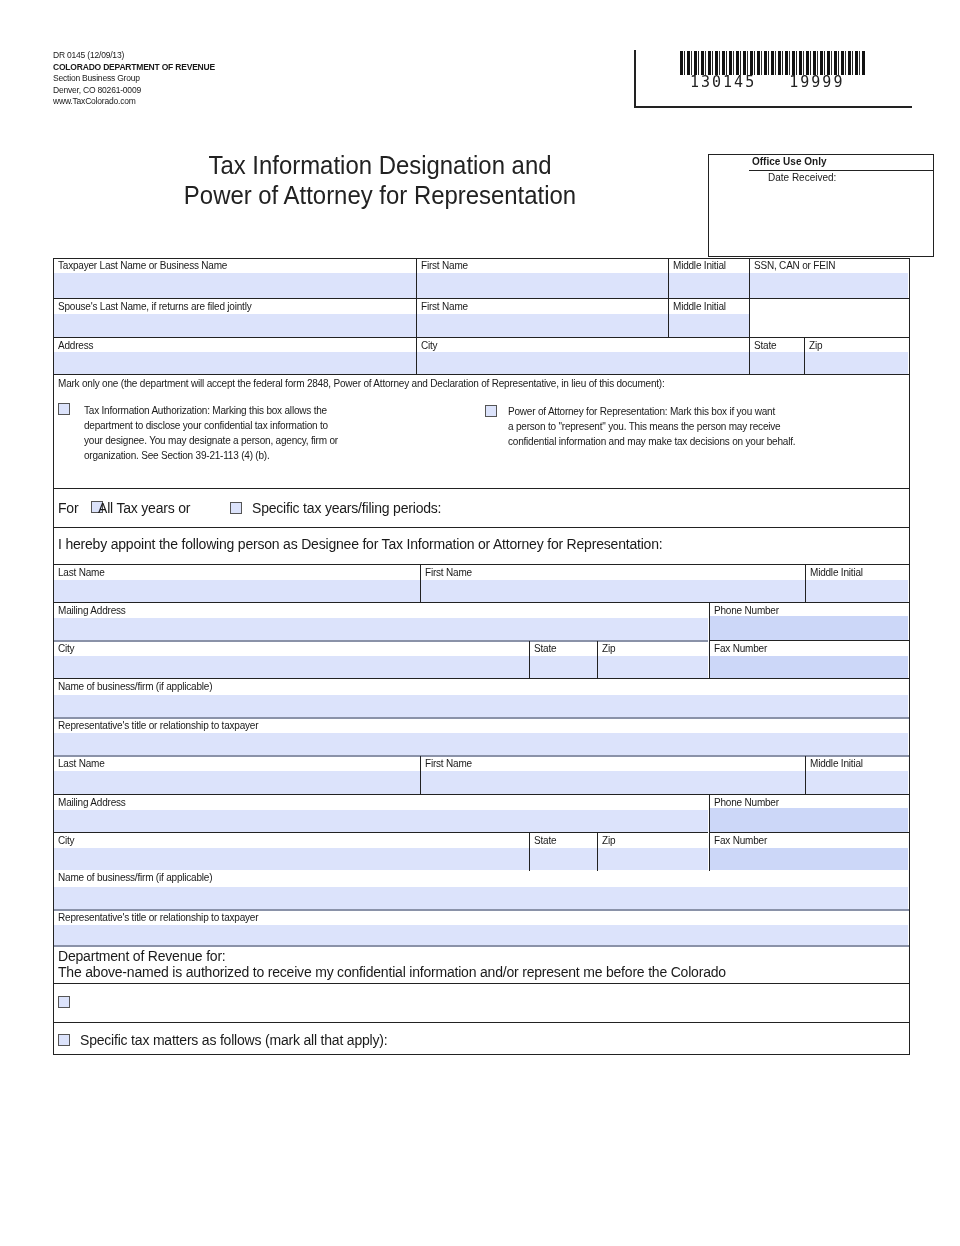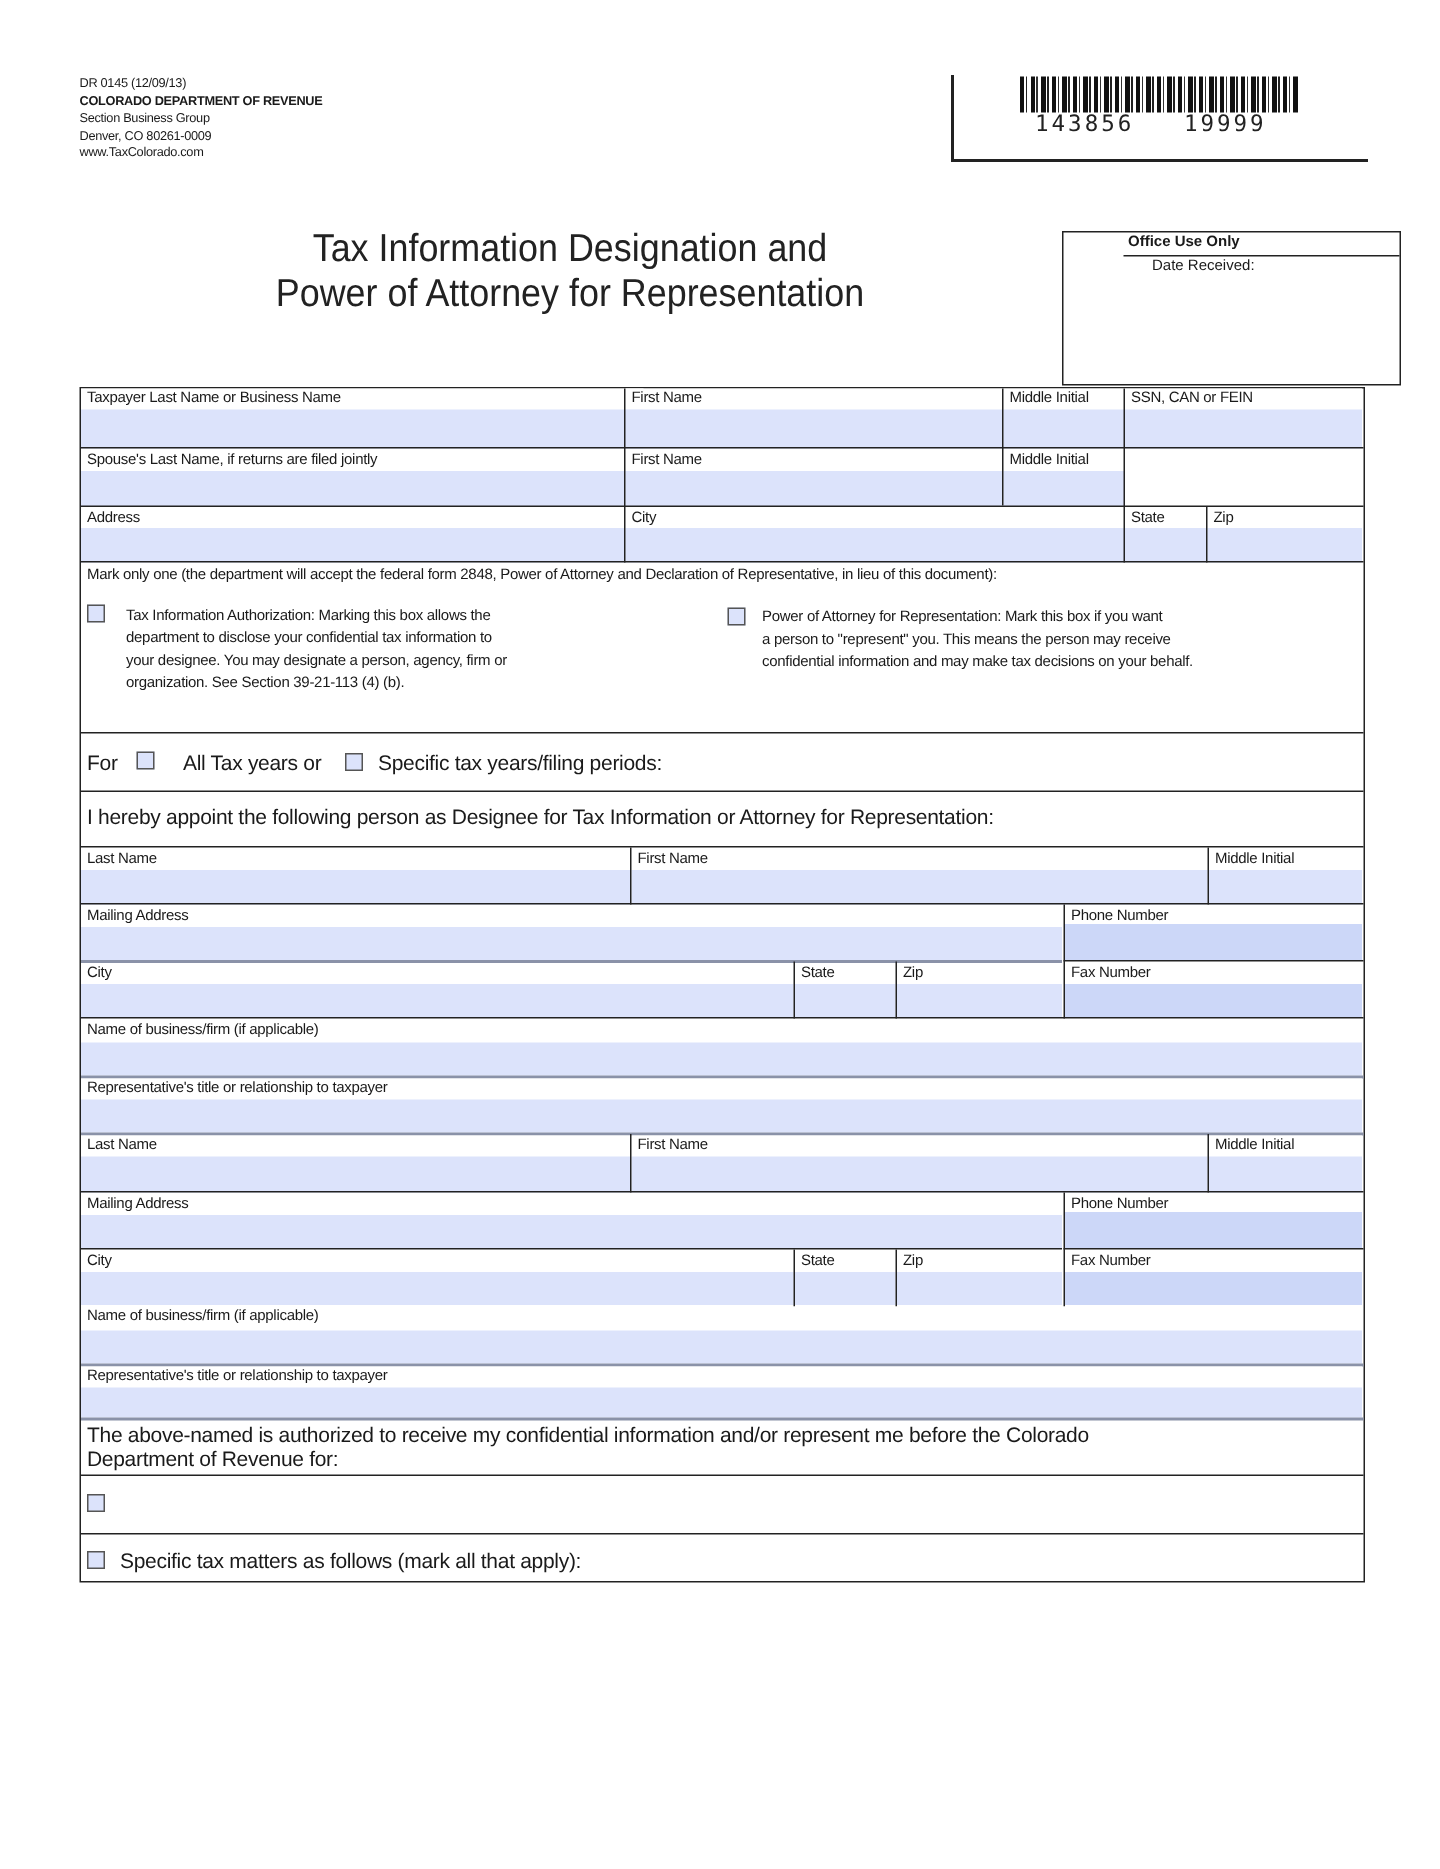--- a/index.html
+++ b/index.html
@@ -36,21 +36,21 @@
 <div class="abs hdr">
   <div>DR 0145 (12/09/13)</div>
   <div class="bold">COLORADO DEPARTMENT OF REVENUE</div>
   <div>Section Business Group</div>
   <div>Denver, CO  80261-0009</div>
   <div>www.TaxColorado.com</div>
 </div>
 
 <div class="abs barcode-frame"></div>
 <div class="abs barcode"></div>
-<div class="abs barcode-num" style="white-space:pre;">143856   19999</div>
+<div class="abs barcode-num" style="white-space:pre;">130145   19999</div>
 
 <div class="abs title">
   <div>Tax Information Designation and</div>
   <div>Power of Attorney for Representation</div>
 </div>
 
 <div class="abs office">
   <div class="ouo">Office Use Only</div>
   <div class="dr">Date Received:</div>
 </div>
@@ -123,21 +123,21 @@
   <div class="cb" style="left:431px;top:146px;"></div>
   <div class="txt" style="left:454px;top:145px;line-height:15px;">
     <div>Power of Attorney for Representation: Mark this box if you want</div>
     <div>a person to "represent" you. This means the person may receive</div>
     <div>confidential information and may make tax decisions on your behalf.</div>
   </div>
   <div class="hl" style="left:0;width:855px;top:229px;"></div>
 
   <div class="big" style="left:4px;top:241px;">For</div>
   <div class="cb" style="left:37px;top:242px;"></div>
-  <div class="big" style="left:68px;top:241px;">All Tax years or</div>
+  <div class="big" style="left:44px;top:241px;">All Tax years or</div>
   <div class="cb" style="left:176px;top:243px;"></div>
   <div class="big" style="left:198px;top:241px;">Specific tax years/filing periods:</div>
   <div class="hl" style="left:0;width:855px;top:268px;"></div>
 
   <div class="big" style="left:4px;top:277px;">I hereby appoint the following person as Designee for Tax Information or Attorney for Representation:</div>
   <div class="hl" style="left:0;width:855px;top:305px;"></div>
 
   <div class="cell" style="left:0;top:307px;width:366px;height:37px;">
     <div class="lbl">Last Name</div>
     <input class="fld" style="top: 14px;">
@@ -249,22 +249,22 @@
     <input class="fld" style="top: 16px;">
   </div>
   <div class="hl gray" style="left:0;width:855px;top:650px;"></div>
   <div class="cell" style="left:0;top:652px;width:854px;height:34px;">
     <div class="lbl">Representative's title or relationship to taxpayer</div>
     <input class="fld" style="top: 14px;">
   </div>
   <div class="hl gray" style="left:0;width:855px;top:686px;"></div>
 
   <div class="big" style="left:4px;top:689px;line-height:16px;">
+    <div>Department of Revenue for:</div>
     <div>The above-named is authorized to receive my confidential information and/or represent me before the Colorado</div>
-    <div>Department of Revenue for:</div>
   </div>
   <div class="hl" style="left:0;width:855px;top:724px;"></div>
 
   <div class="cb" style="left:4px;top:737px;"></div>
   <div class="hl" style="left:0;width:855px;top:763px;"></div>
 
   <div class="cb" style="left:4px;top:775px;"></div>
   <div class="big" style="left:26px;top:773px;">Specific tax matters as follows (mark all that apply):</div>
 </div>
 

